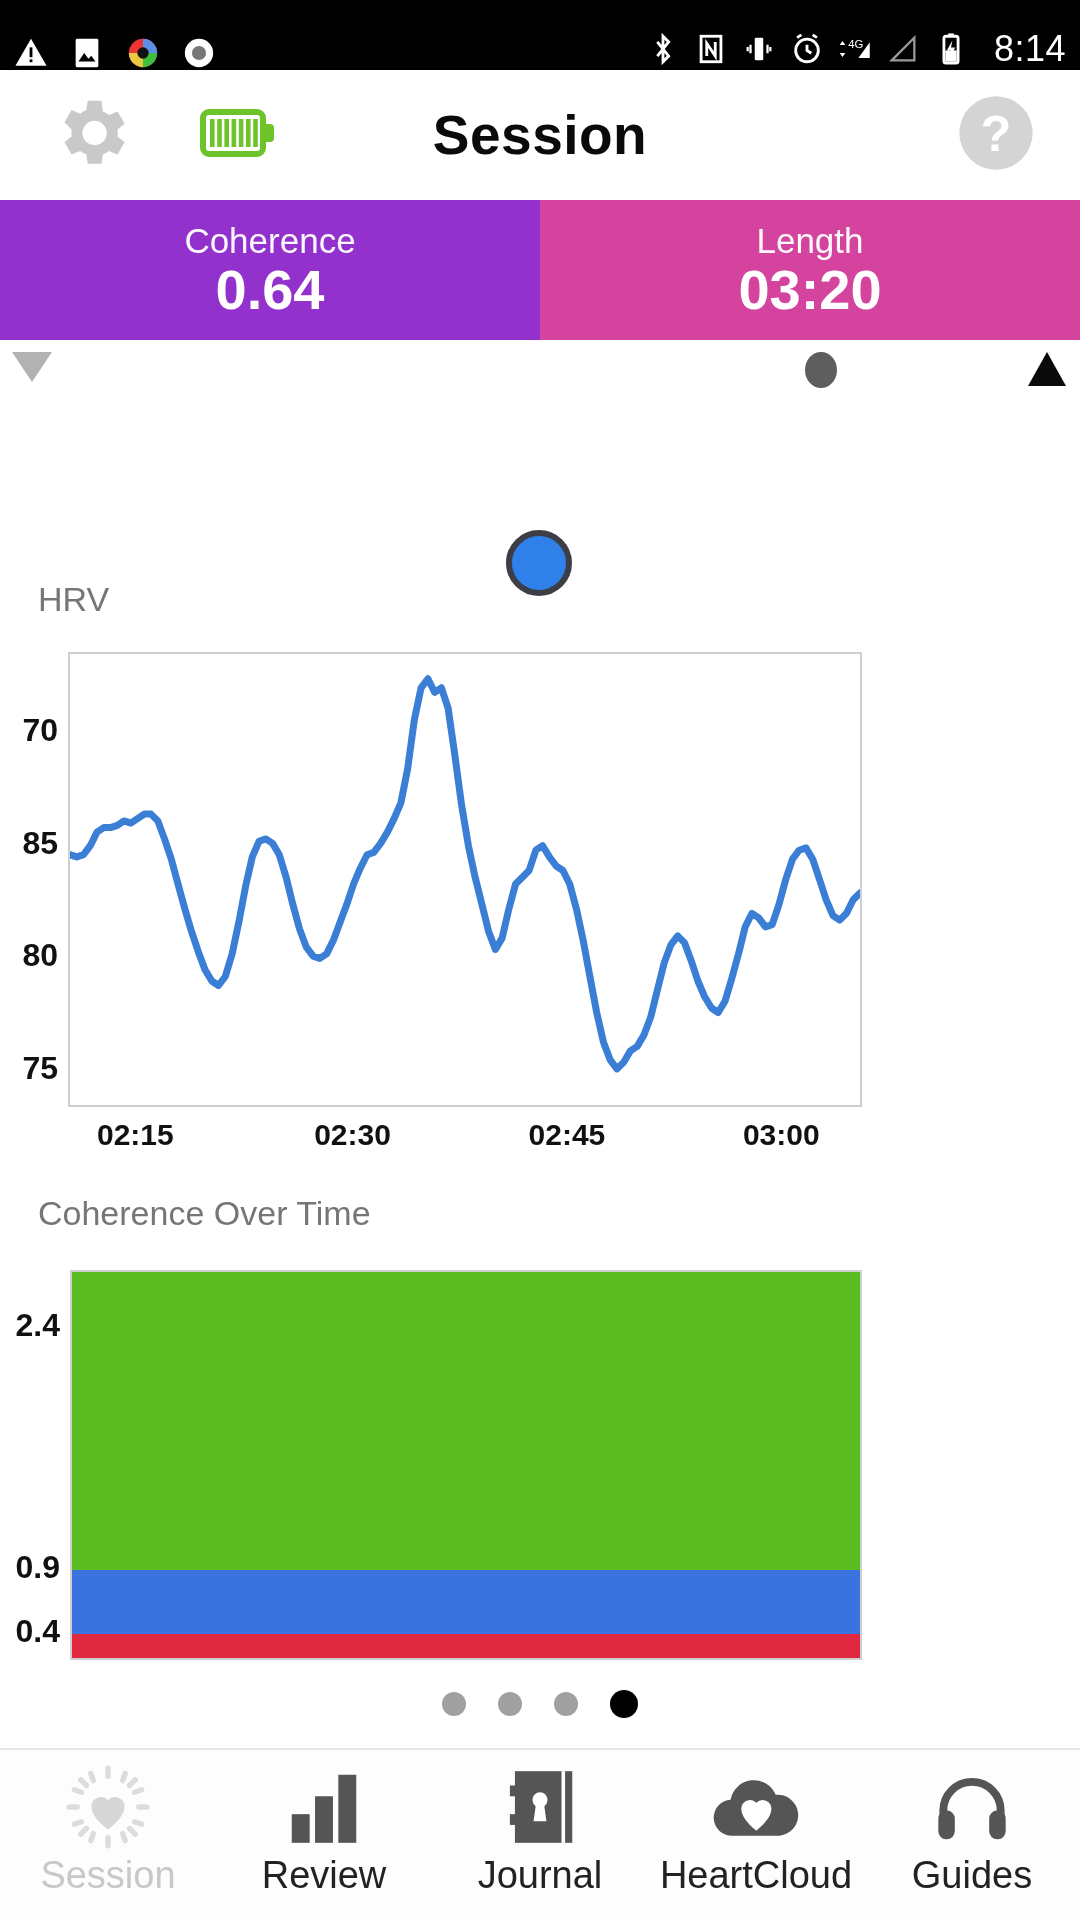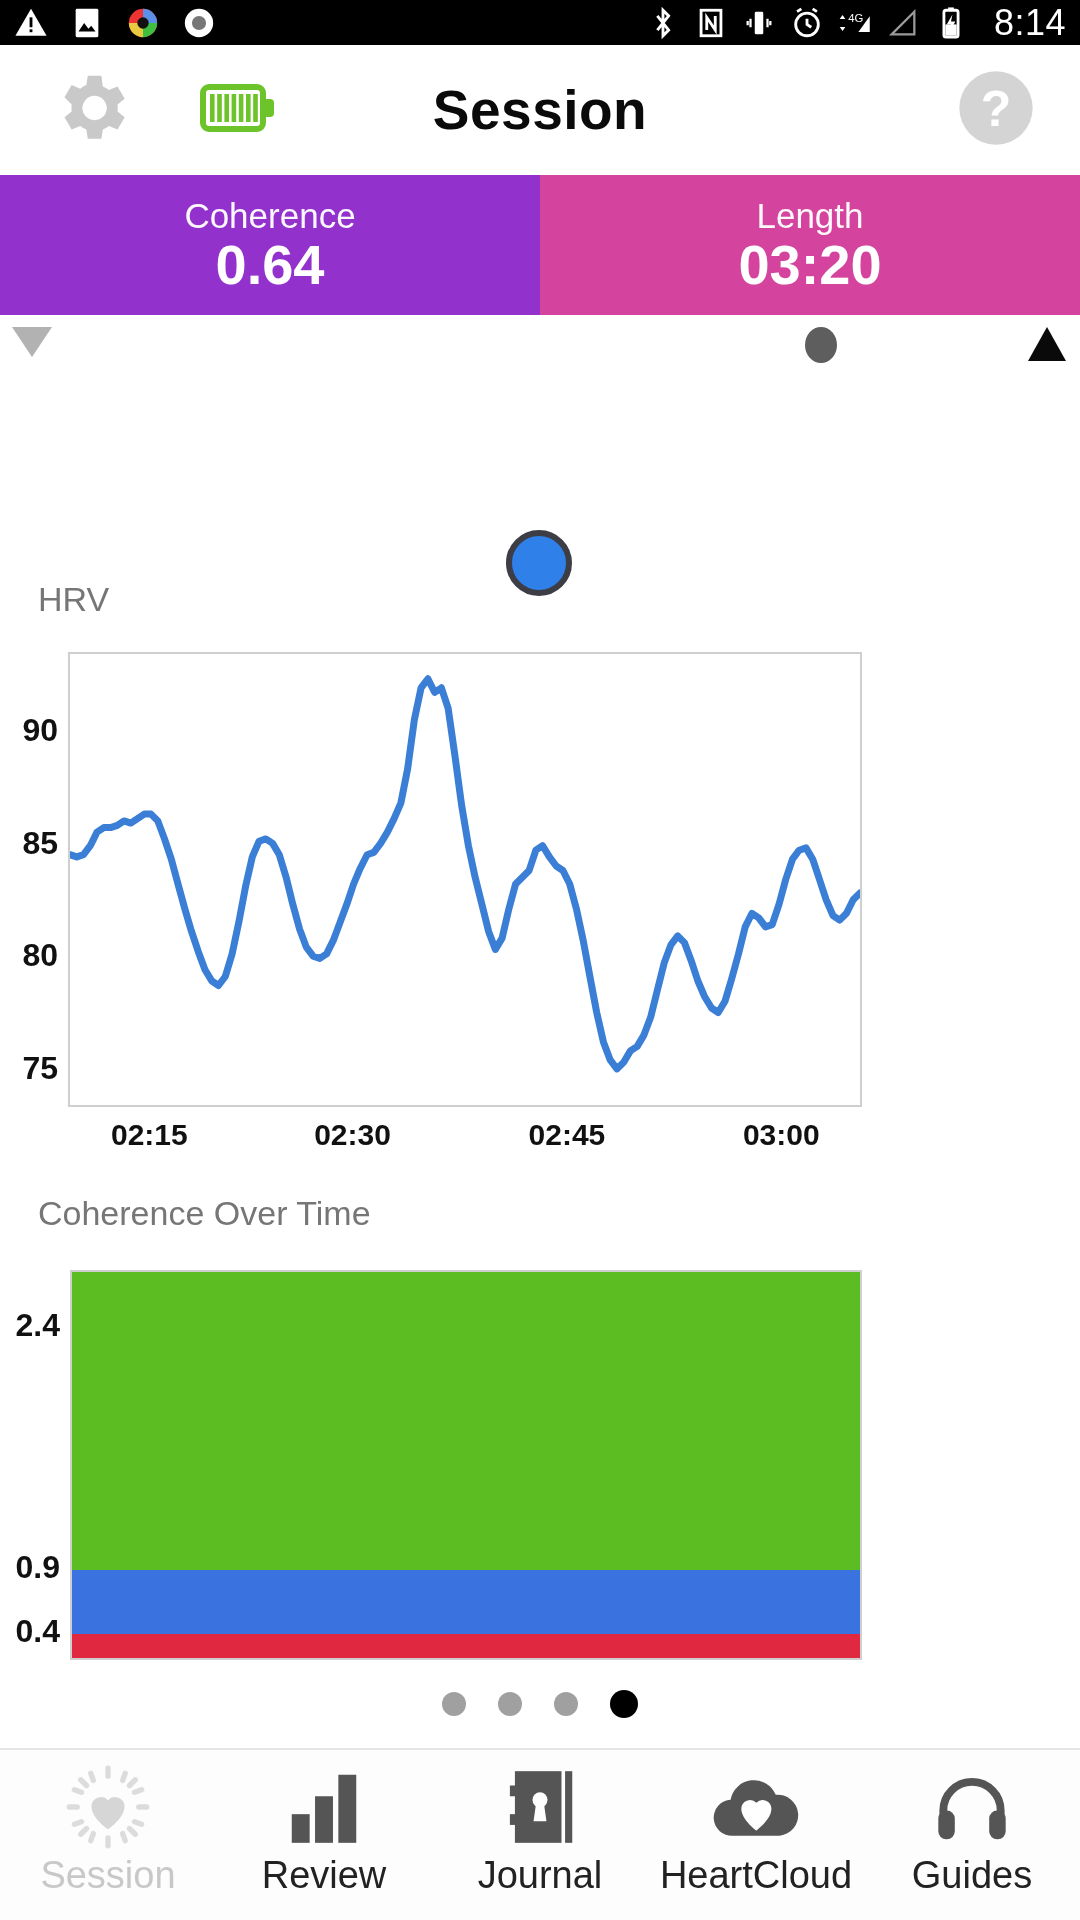--- a/index.html
+++ b/index.html
@@ -6,22 +6,22 @@
   html,body { width:1080px; height:1920px; }
   body {
     font-family:"Liberation Sans", sans-serif;
     background:#ffffff;
     overflow:hidden;
     position:relative;
   }
 
   
   #status-bar{
-    height:45px; background:#000; width:100%;
-    display:flex; align-items:center; padding:0 14px;
+    height:70px; background:#000; width:100%;
+    display:flex; align-items:flex-end; padding:0 14px;
     position:relative;
   }
   #status-left{ display:flex; align-items:center; gap:22px; }
   #status-right{ display:flex; align-items:center; gap:14px; margin-left:auto; }
   .sb-ico{ width:34px; height:34px; display:block; }
   #status-clock{
     color:#fff; font-size:36px; letter-spacing:0.5px; margin-left:12px;
     font-family:"Liberation Sans", sans-serif;
   }
 
@@ -228,27 +228,27 @@
 </div>
 <div id="breath-ball"></div>
 
 <div id="hrv-title" class="chart-title">HRV</div>
 <div id="hrv-chart" class="chart-box">
   <svg id="hrv-svg" width="790" height="451" viewBox="0 0 790 451" preserveAspectRatio="none">
     <polyline id="hrv-path" fill="none" stroke="#3a7fd5" stroke-width="7" stroke-linejoin="round" stroke-linecap="round" points="0.0,200.7 6.8,202.9 13.5,200.7 20.3,191.7 27.0,178.1 33.8,173.6 40.5,173.6 47.3,171.4 54.0,166.9 60.8,169.1 67.5,164.6 74.3,160.1 81.0,160.1 87.8,166.9 94.5,184.9 101.3,205.2 108.0,230.0 114.8,254.8 121.5,277.4 128.3,297.7 135.0,315.7 141.8,327.0 148.5,331.5 155.3,322.5 162.1,299.9 168.8,268.3 175.6,232.3 182.3,202.9 189.1,187.2 195.8,184.9 202.6,189.4 209.3,200.7 216.1,223.2 222.8,250.3 229.6,275.1 236.3,293.1 243.1,302.2 249.8,304.4 256.6,299.9 263.3,286.4 270.1,268.3 276.8,250.3 283.6,230.0 290.3,214.2 297.1,200.7 303.8,198.4 310.6,189.4 317.4,178.1 324.1,164.6 330.9,148.8 337.6,115.0 344.4,65.4 351.1,33.8 357.9,24.8 364.6,38.3 371.4,33.8 378.1,54.1 384.9,101.5 391.6,151.1 398.4,191.7 405.1,223.2 411.9,250.3 418.6,277.4 425.4,295.4 432.1,284.1 438.9,254.8 445.6,230.0 452.4,223.2 459.1,216.5 465.9,196.2 472.6,191.7 479.4,202.9 486.2,212.0 492.9,216.5 499.7,230.0 506.4,254.8 513.2,286.4 519.9,322.5 526.7,358.5 533.4,387.9 540.2,405.9 546.9,414.9 553.7,408.2 560.4,396.9 567.2,392.4 573.9,381.1 580.7,363.1 587.4,336.0 594.2,308.9 600.9,290.9 607.7,281.9 614.4,288.6 621.2,306.7 627.9,327.0 634.7,342.8 641.5,354.0 648.2,358.5 655.0,347.3 661.7,324.7 668.5,299.9 675.2,272.9 682.0,259.3 688.7,263.8 695.5,272.9 702.2,270.6 709.0,250.3 715.7,225.5 722.5,205.2 729.2,196.2 736.0,193.9 742.7,205.2 749.5,225.5 756.2,245.8 763.0,261.6 769.7,266.1 776.5,259.3 783.2,245.8 790.0,239.0"></polyline>
   </svg>
 </div>
 <div id="hrv-yaxis">
-    <div class="axis-label" style="left: 0px; width: 58px; top: 711.925px;">90</div>
+    <div class="axis-label" style="left: 0px; width: 58px; top: 711.925px;">70</div>
     <div class="axis-label" style="left: 0px; width: 58px; top: 824.675px;">85</div>
     <div class="axis-label" style="left: 0px; width: 58px; top: 937.425px;">80</div>
     <div class="axis-label" style="left: 0px; width: 58px; top: 1050.17px;">75</div>
   </div>
 <div id="hrv-xaxis">
-    <div class="xaxis-label" style="left: 43px; top: 0px; text-align: right;">02:15</div>
+    <div class="xaxis-label" style="left: 29px; top: 0px; text-align: right;">02:15</div>
     <div class="xaxis-label" style="left: 246.14px; top: 0px;">02:30</div>
     <div class="xaxis-label" style="left: 460.52px; top: 0px;">02:45</div>
     <div class="xaxis-label" style="left: 674.9px; top: 0px;">03:00</div>
   </div>
 
 <div id="coh-title" class="chart-title">Coherence Over Time</div>
 <div id="coh-chart" class="chart-box">
   <div class="zone" id="zone-green" style="background: rgb(91, 189, 33); top: 0px; height: 297.542px;"></div>
   <div class="zone" id="zone-blue" style="background: rgb(58, 114, 224); top: 297.542px; height: 64.3333px;"></div>
   <div class="zone" id="zone-red" style="background: rgb(224, 40, 65); top: 361.875px; height: 24.125px;"></div>

